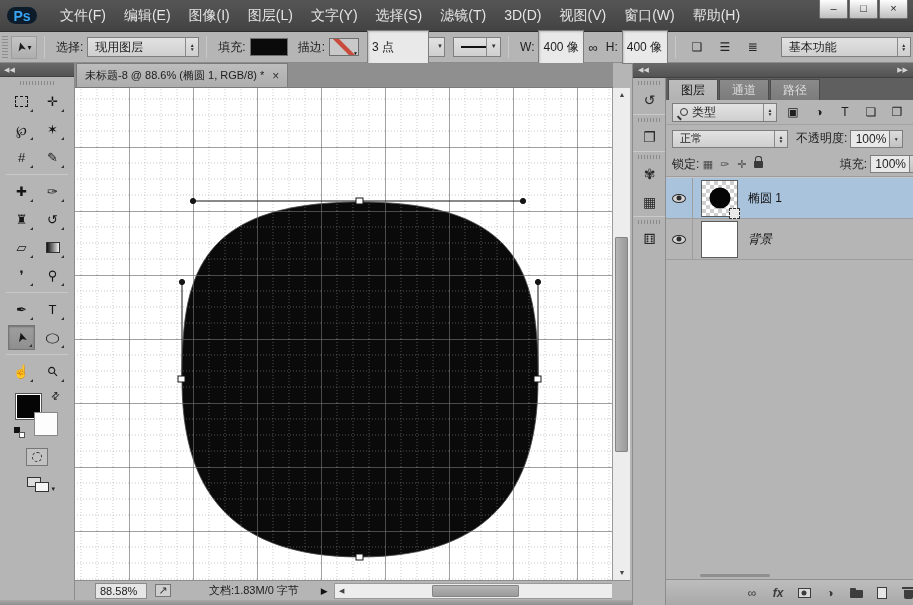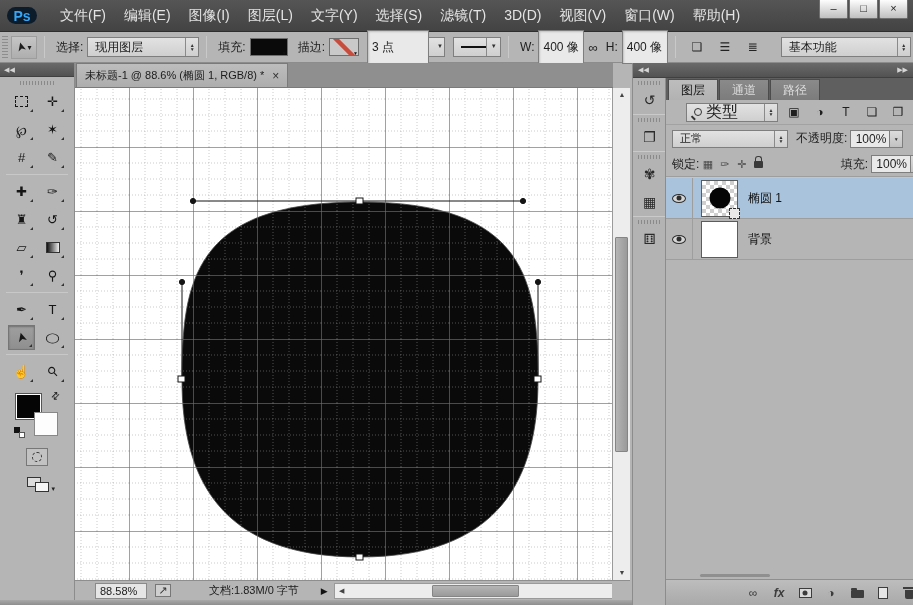--- a/index.html
+++ b/index.html
@@ -119,21 +119,21 @@
   .strip-sep { height:1px; background:#8d8d8d; border-bottom:1px solid #cacaca; }
   .strip-grip { height:4px; margin:3px 5px 1px; background:repeating-linear-gradient(90deg,#8a8a8a 0 1px,transparent 1px 3px); }
 
   #layers-panel { flex:1; display:flex; flex-direction:column; position:relative; }
   #panel-tabs { height:22px; background:#5f5f5f; display:flex; align-items:flex-end; padding-left:2px; }
   .panel-tab { height:21px; padding:0 12px; font-size:12px; display:flex; align-items:center; color:#dcdcdc;
     background:linear-gradient(#8a8a8a,#7c7c7c); border:1px solid #4c4c4c; border-bottom:none; margin-right:1px; }
   .panel-tab.active { background:linear-gradient(#bdbdbd,#b2b2b2); color:#141414; }
   #panel-menu { margin-left:auto; margin-right:6px; color:#d8d8d8; font-size:11px; align-self:center; }
   #filter-row { height:25px; display:flex; align-items:center; padding:0 6px; gap:6px; border-bottom:1px solid #a2a2a2; }
-  #filter-box { width:92px; height:19px; font-size:16px; color:#1c1c1c;margin-left:14px; }
+  #filter-box { width:105px; height:19px; font-size:12px; color:#1c1c1c; }
   .mag-icon { position:relative; width:8px; height:8px; border:1.5px solid #333; border-radius:50%; margin-right:4px; flex:none; }
   .mag-icon::after { content:""; position:absolute; left:-4px; bottom:-3px; width:5px; height:1.5px; background:#333; transform:rotate(45deg); }
   .filter-icon { width:20px; height:19px; display:flex; align-items:center; justify-content:center; font-size:12px; color:#202020; }
   #filter-toggle { width:10px; height:17px; margin-left:auto; background:linear-gradient(#efefef,#bdbdbd);
     border:1px solid #777; border-radius:2px; }
   #blend-row { height:27px; display:flex; align-items:center; padding:0 6px; font-size:12px; color:#1d1d1d; }
   #blend-select { width:116px; height:18px; font-size:11px; }
   #opacity-label { margin-left:8px; white-space:nowrap; }
   .val-box { display:flex; height:18px; margin-left:3px; }
   .val-box .val { width:40px; background:#e9e9e9; border:1px solid #7e7e7e; display:flex; align-items:center;
@@ -156,21 +156,21 @@
     width:5px; height:5px; background:#2c2c2c; border-radius:50%; }
   .layer-thumb { width:37px; height:37px; margin:0 10px 0 8px; border:1px solid #5c5c5c; position:relative; background:#fff; }
   .layer-thumb.checker { background:
       linear-gradient(45deg,#cfcfcf 25%,transparent 25%,transparent 75%,#cfcfcf 75%),
       linear-gradient(45deg,#cfcfcf 25%,#fff 25%,#fff 75%,#cfcfcf 75%);
     background-size:8px 8px; background-position:0 0,4px 4px; }
   .layer-thumb.checker::before { content:""; position:absolute; left:50%; top:50%; transform:translate(-50%,-50%);
     width:21px; height:21px; background:#050505; border-radius:50%; }
   .vector-badge { position:absolute; right:-3px; bottom:-3px; width:11px; height:11px; background:#e9e9e9; border:1px dashed #333; }
   .layer-name { font-size:12px; color:#121212; }
-  .layer-name.italic { }
+  .layer-name.italic { font-style:italic; }
   .layer-lock { margin-left:auto; margin-right:14px; }
   #panel-filler { flex:1; background:#b5b5b5; position:relative; }
   #panel-hscroll-hint { position:absolute; left:34px; bottom:2px; width:70px; height:3px; background:#8f8f8f; border-radius:2px; }
   #layers-bottom { height:26px; border-top:1px solid #8e8e8e; background:linear-gradient(#bdbdbd,#a9a9a9);
     display:flex; align-items:center; justify-content:flex-end; gap:12px; padding-right:14px; }
   .lb-icon { display:flex; align-items:center; justify-content:center; min-width:14px; height:16px; font-size:12px; color:#3c3c3c; }
   .fx-label { font-style:italic; font-weight:bold; font-size:12px; color:#3c3c3c; }
   .mask-icon { width:13px; height:10px; background:#d9d9d9; border:1px solid #3c3c3c; position:relative; }
   .mask-icon::after { content:""; position:absolute; left:50%; top:50%; transform:translate(-50%,-50%);
     width:5px; height:5px; background:#3c3c3c; border-radius:50%; }
@@ -348,21 +348,21 @@
     <span class="qm-circle" data-name="quick-mask-icon"></span>
   </div>
   <div id="screenmode-btn" data-name="screen-mode-button">
     <span class="sm-r1" data-name="screen-mode-icon"></span>
     <span class="sm-r2" data-name="screen-mode-icon-front"></span>
   </div>
 </div>
 
 <div id="tabbar" data-name="document-tab-bar">
   <div id="doc-tab" data-name="document-tab">
-    <span data-name="document-title">未标题-1 @ 88.6% (椭圆 1, RGB/8) *</span>
+    <span data-name="document-title">未标题-8 @ 88.6% (椭圆 1, RGB/8) *</span>
     <span class="close" data-name="close-document-icon">×</span>
   </div>
 </div>
 
 <div id="canvas-wrap" data-name="canvas">
   <svg width="537" height="492" data-name="canvas-svg">
     <defs>
       <pattern id="grid" width="64" height="64" x="54" y="59" patternUnits="userSpaceOnUse">
         <path d="M16 0V64 M32 0V64 M48 0V64 M0 16H64 M0 32H64 M0 48H64" stroke="rgba(150,150,150,0.5)" stroke-width="1" stroke-dasharray="1 2" fill="none"></path>
         <path d="M0.5 0V64 M0 0.5H64" stroke="rgba(110,110,110,0.65)" stroke-width="1" fill="none"></path>

